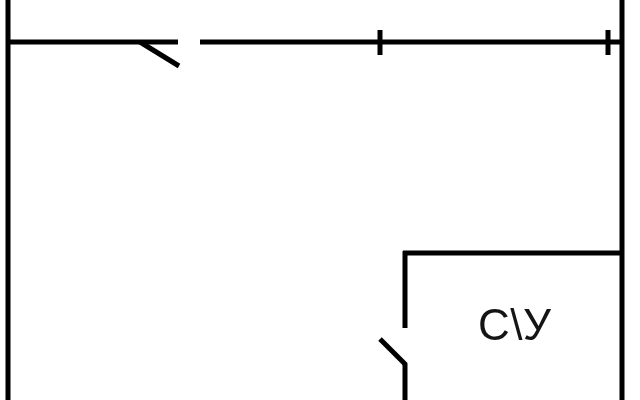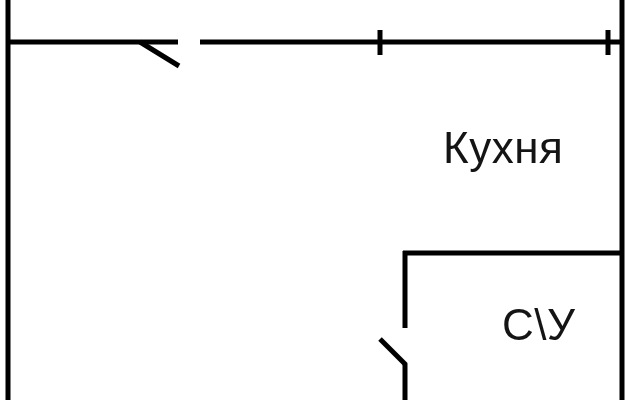--- a/index.html
+++ b/index.html
@@ -42,21 +42,20 @@
   }
   #label-kuhnya {
     left: 443px;
     top: 126px;
     font-size: 44px;
   }
   #label-su {
     left: 478px;
     top: 303px;
     font-size: 44px;
-    margin-left: 24px;
   }
 </style>
 </head>
 <body>
 
 <div id="plan-root">
 
   <svg id="plan-svg" viewBox="0 0 640 400" xmlns="http://www.w3.org/2000/svg">
 
     <rect x="0" y="0" width="640" height="400" fill="#ffffff"></rect>
@@ -79,17 +78,16 @@
 
     <line x1="405" y1="251" x2="405" y2="328" stroke="#000000" stroke-width="5" stroke-linecap="butt"></line>
 
     <line x1="405" y1="364" x2="405" y2="400" stroke="#000000" stroke-width="5" stroke-linecap="butt"></line>
 
     <line x1="380" y1="339" x2="406" y2="365" stroke="#000000" stroke-width="5" stroke-linecap="butt"></line>
 
   </svg>
 
 
-  <div class="room-label" id="label-kuhnya">Кухня</div>
 
   <div class="room-label" id="label-su">С\У</div>
 
 </div>
 
 </body></html>

